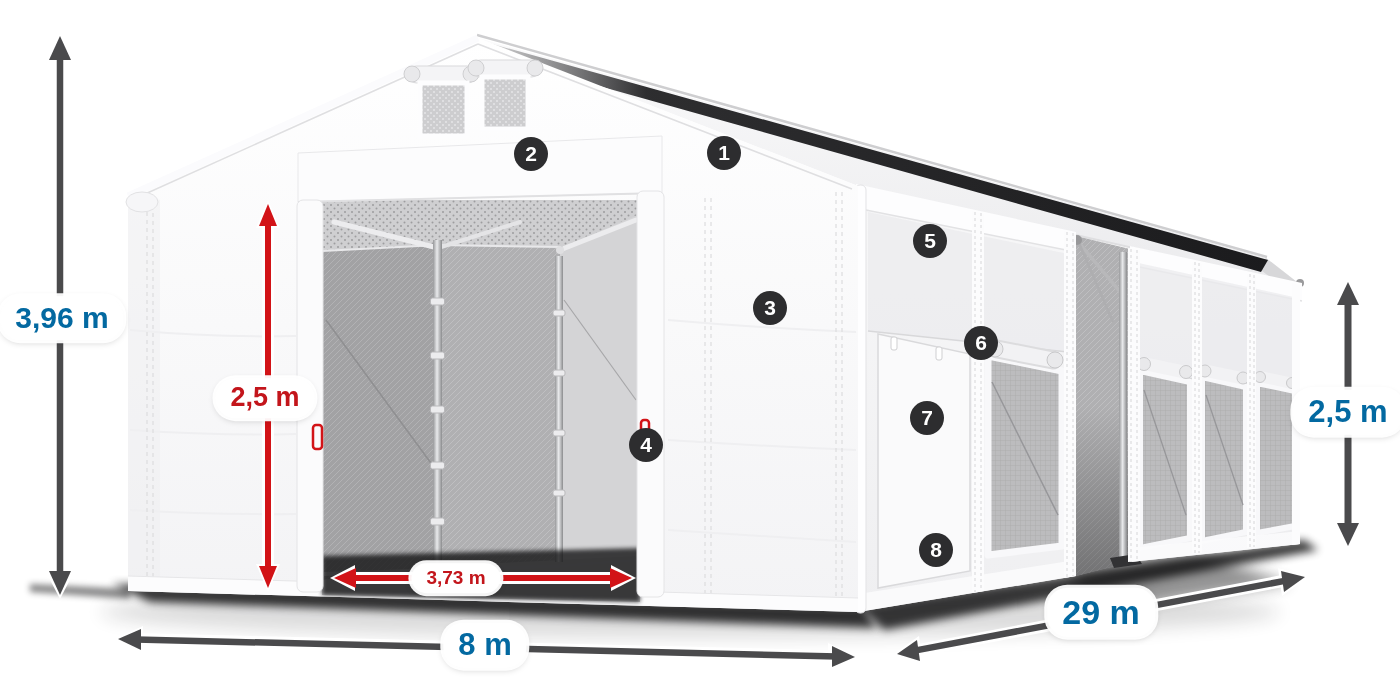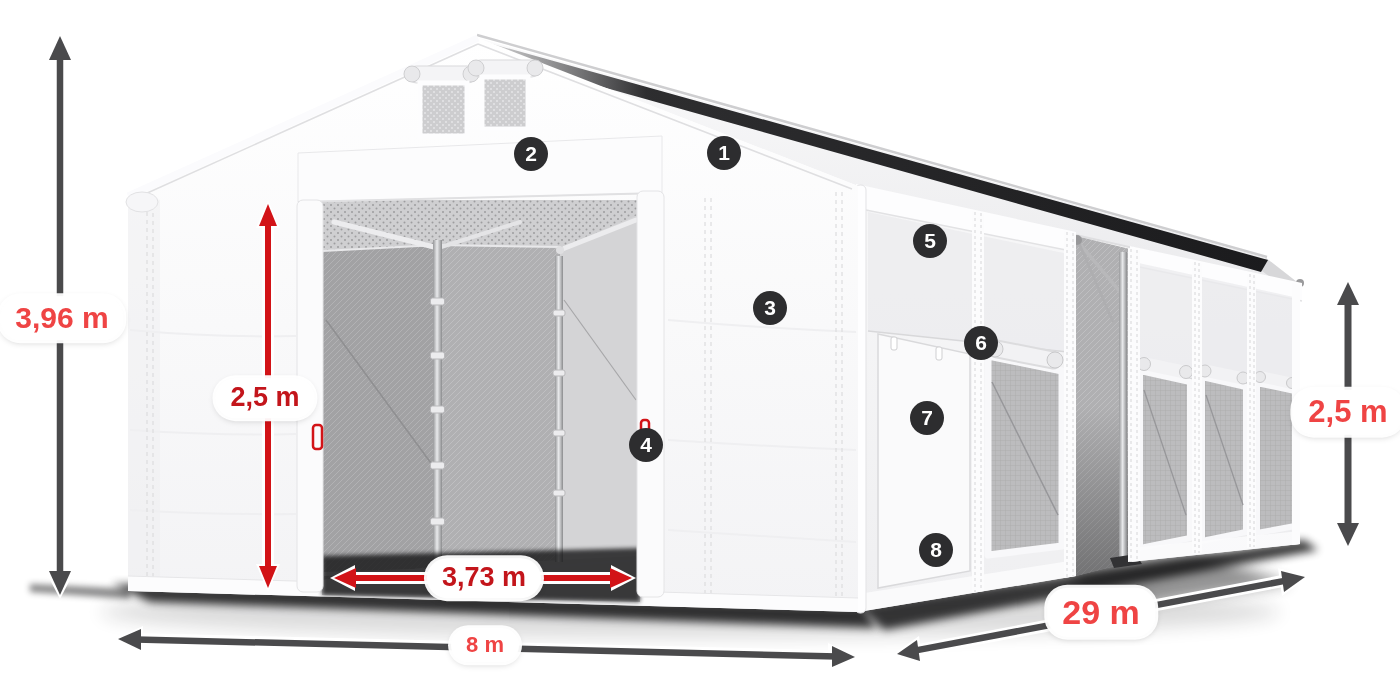--- a/index.html
+++ b/index.html
@@ -3,21 +3,21 @@
 <meta charset="utf-8">
 <style>
   html,body{margin:0;padding:0;background:#ffffff;}
   .stage{
     position:relative;width:1400px;height:700px;background:#ffffff;
     font-family:"Liberation Sans", sans-serif;overflow:hidden;
   }
   .stage svg{position:absolute;left:0;top:0;}
   .pill{
     position:absolute;transform:translate(-50%,-50%);
-    background:#ffffff;color:#ef4444;font-weight:700;
+    background:#ffffff;color:#0369a1;font-weight:700;
     padding:3px 15px;border-radius:20px;white-space:nowrap;
     box-shadow:0 0 0 3px rgba(255,255,255,0.95), 0 2px 7px rgba(0,0,0,0.22);
     z-index:3;line-height:1.25;
   }
   .pill.red{color:#c3151b;}
   .marker{
     position:absolute;transform:translate(-50%,-50%);
     width:34px;height:34px;border-radius:50%;
     background:#2d2d2f;color:#ffffff;font-weight:700;font-size:21px;
     display:flex;align-items:center;justify-content:center;
@@ -323,22 +323,22 @@
       <polygon points="1348,550 1334,522 1362,522" fill="#ffffff"></polygon>
       <line x1="1348" y1="304" x2="1348" y2="524" stroke-width="7" stroke="#4a4a4c"></line>
       <polygon points="1348,282 1337,305 1359,305" fill="#4a4a4c"></polygon>
       <polygon points="1348,546 1337,523 1359,523" fill="#4a4a4c"></polygon>
     </g>
   </g>
 </svg>
 
 <div class="pill" style="left:62px;top:318px;font-size:30px;">3,96 m</div>
 <div class="pill red" style="left:265px;top:398px;font-size:27px;">2,5 m</div>
-<div class="pill red" style="left:484px;top:578px;font-size:27px;">3,73 m</div>
-<div class="pill" style="left:485px;top:645px;font-size:22px;">8 m</div>
+<div class="pill red" style="left:456px;top:578px;font-size:19px;">3,73 m</div>
+<div class="pill" style="left:485px;top:645px;font-size:31px;">8 m</div>
 <div class="pill" style="left:1101px;top:612px;font-size:34px;">29 m</div>
 <div class="pill" style="left:1348px;top:412px;font-size:31px;">2,5 m</div>
 
 <div class="marker" style="left:724px;top:153px;">1</div>
 <div class="marker" style="left:531px;top:154px;">2</div>
 <div class="marker" style="left:770px;top:308px;">3</div>
 <div class="marker" style="left:646px;top:445px;">4</div>
 <div class="marker" style="left:930px;top:241px;">5</div>
 <div class="marker" style="left:981px;top:343px;">6</div>
 <div class="marker" style="left:927px;top:418px;">7</div>

